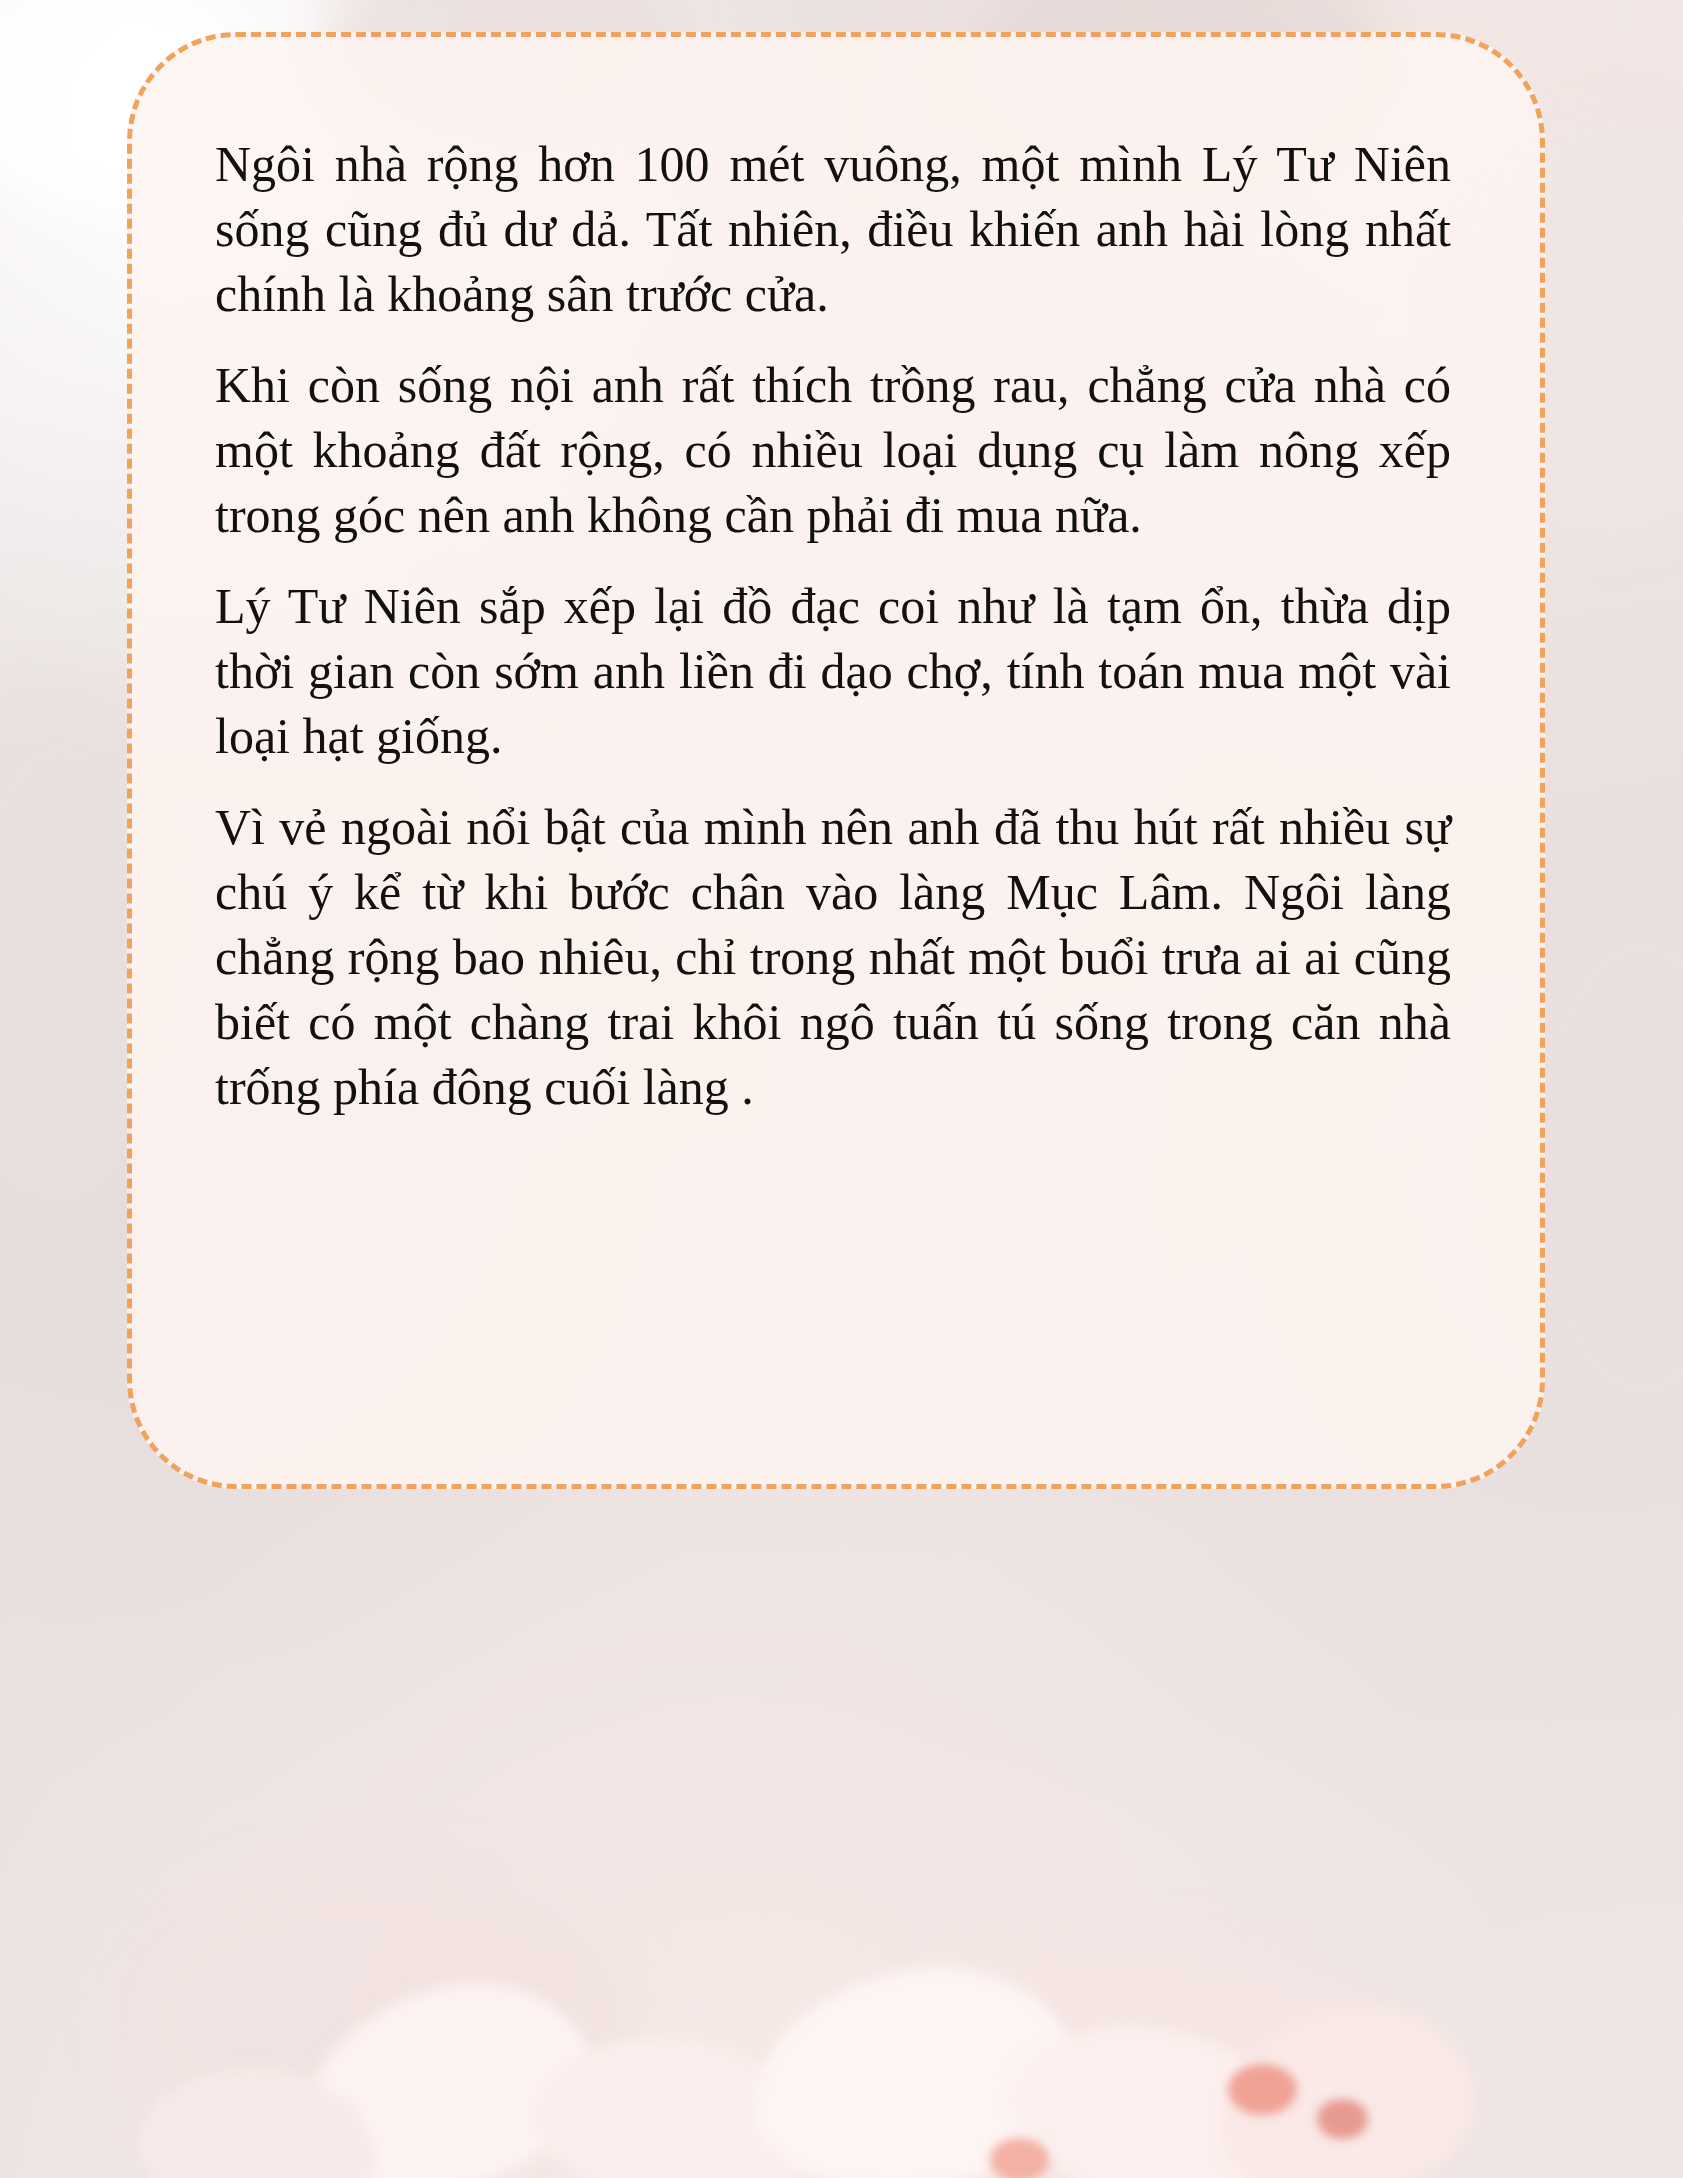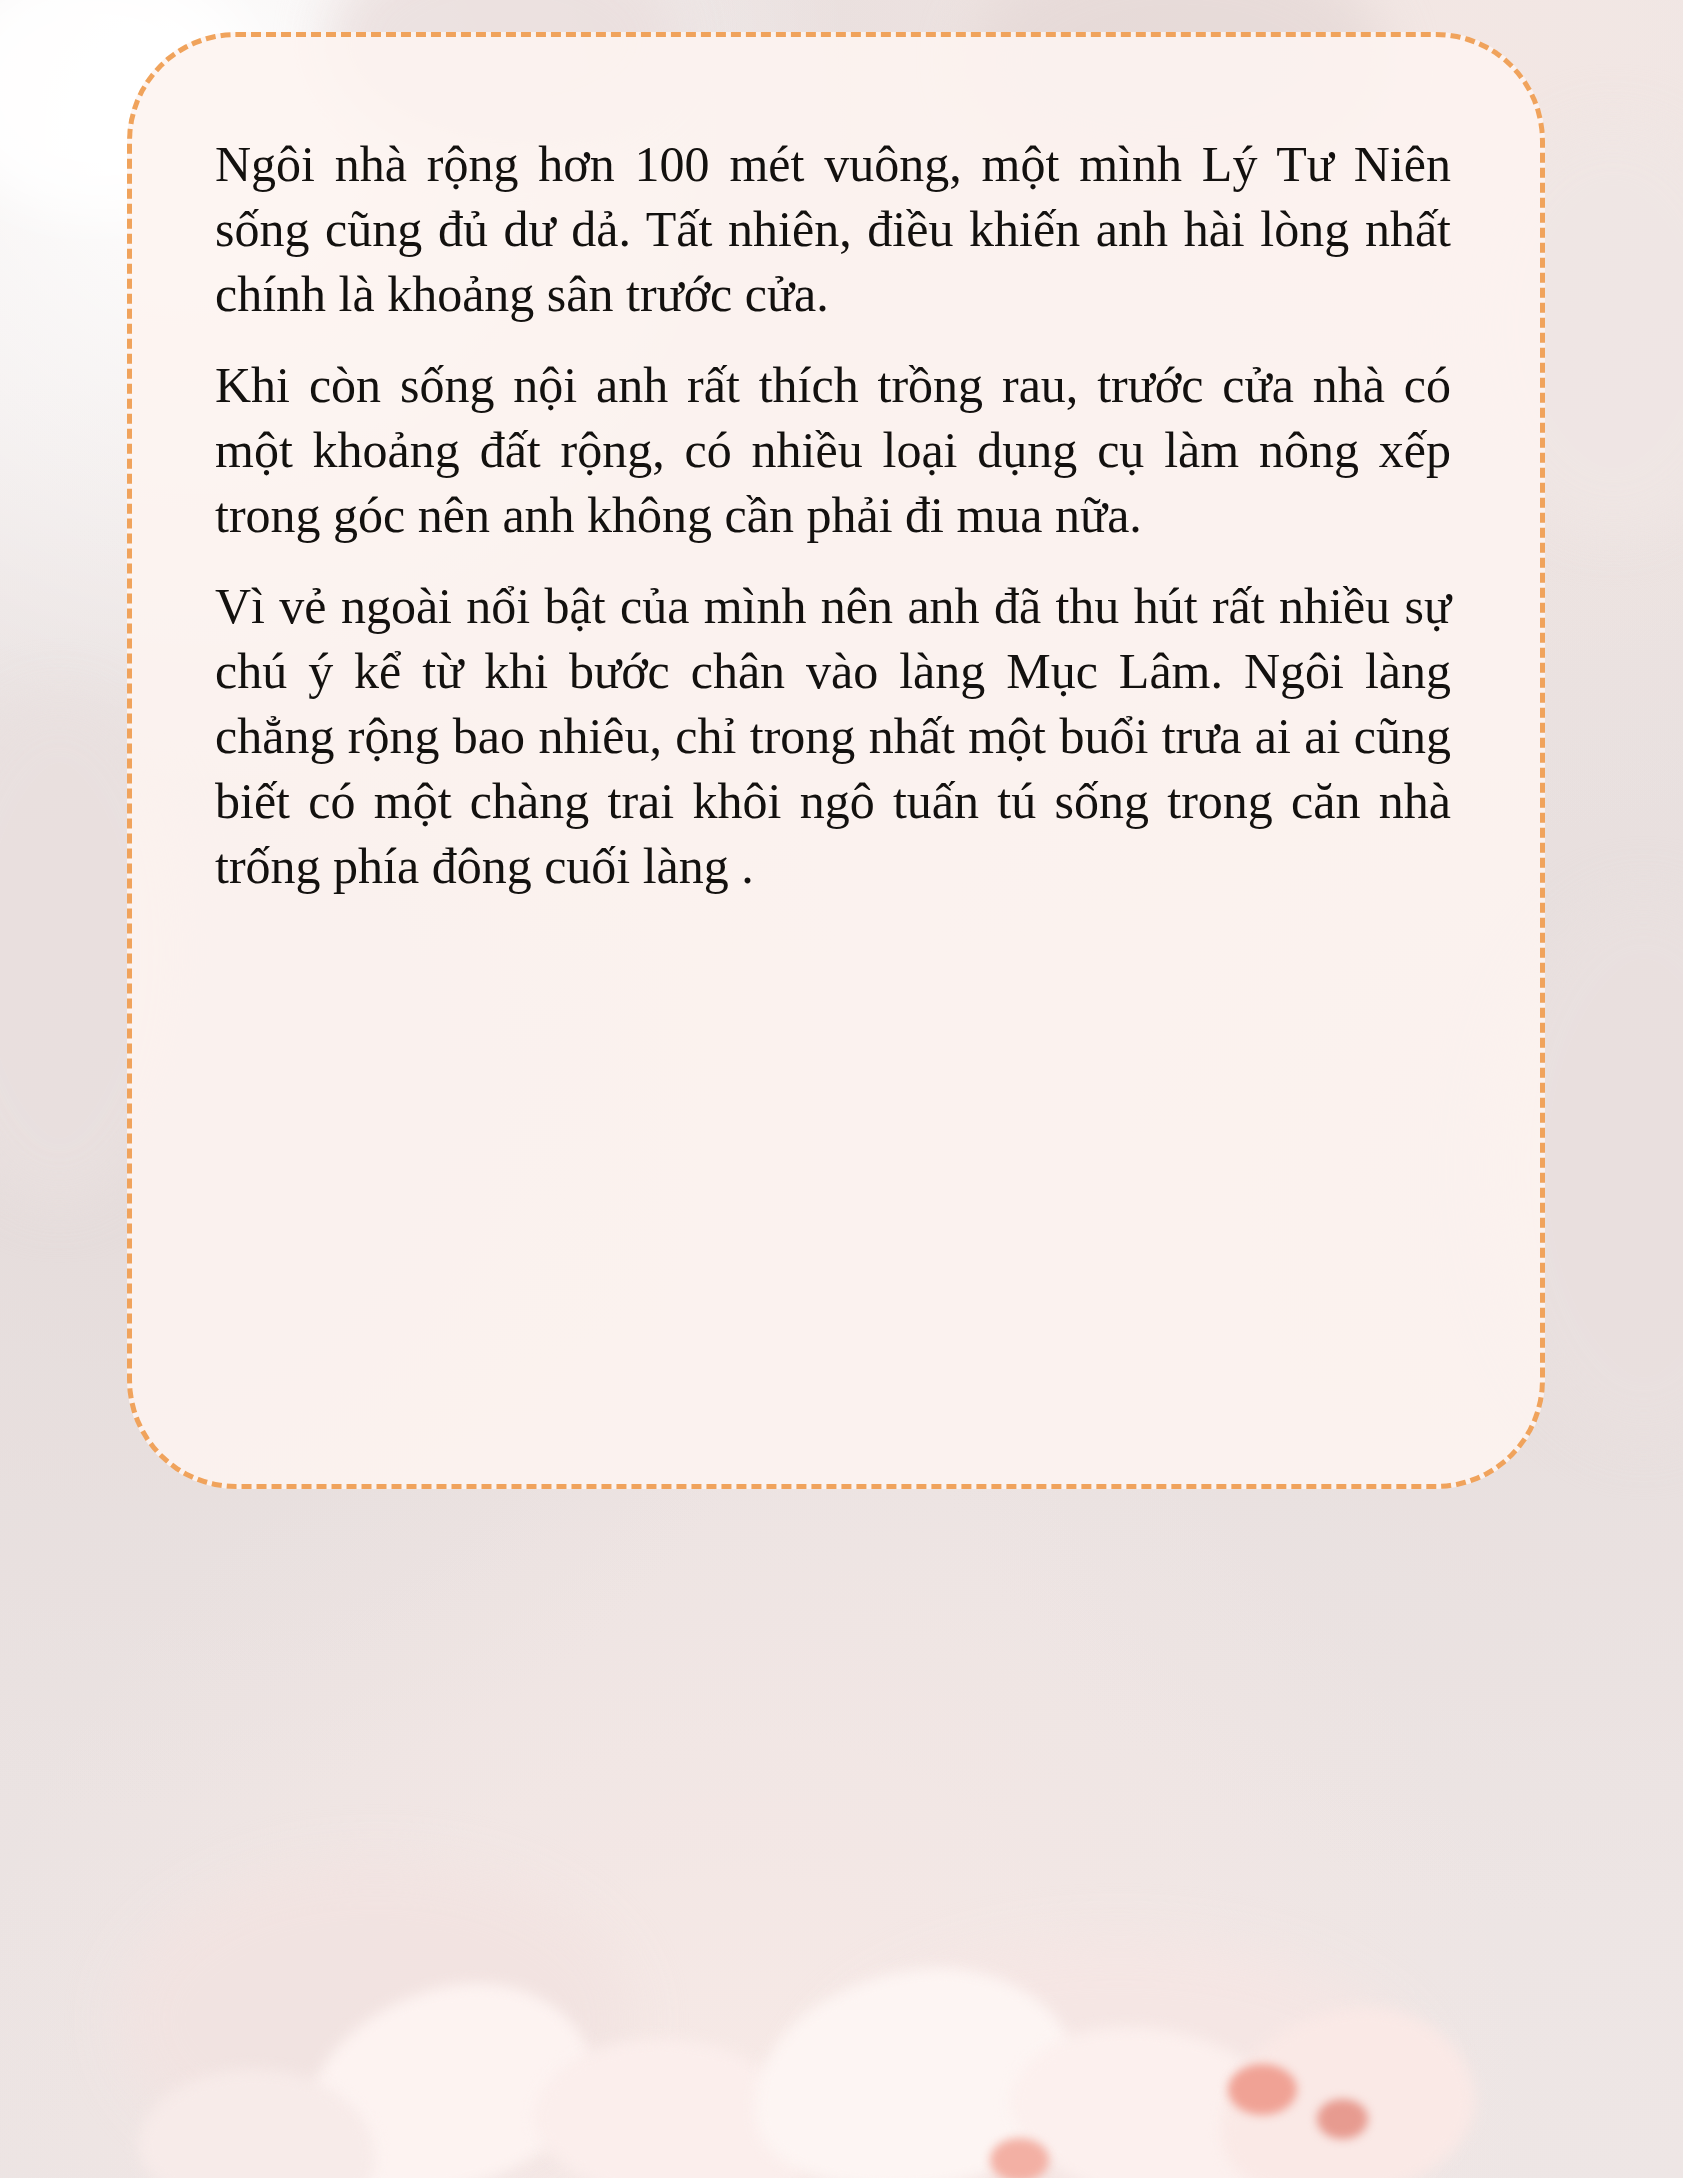--- a/index.html
+++ b/index.html
@@ -114,17 +114,18 @@
   <div class="petal p5"></div>
   <div class="petal p6"></div>
   <div class="petal core c1"></div>
   <div class="petal core c2"></div>
   <div class="petal core c3"></div>
 </div>
 
 <div class="card">
   <div class="article">
     <p>Ngôi nhà rộng hơn 100 mét vuông, một mình Lý Tư Niên sống cũng đủ dư dả. Tất nhiên, điều khiến anh hài lòng nhất chính là khoảng sân trước cửa.</p>
-    <p>Khi còn sống nội anh rất thích trồng rau, trước cửa nhà có một khoảng đất rộng, có nhiều loại dụng cụ làm nông xếp trong góc nên anh không cần phải đi mua nữa.</p>
+    <p>Khi còn sống nội anh rất thích trồng rau, chẳng cửa nhà có một khoảng đất rộng, có nhiều loại dụng cụ làm nông xếp trong góc nên anh không cần phải đi mua nữa.</p>
+    <p>Lý Tư Niên sắp xếp lại đồ đạc coi như là tạm ổn, thừa dịp thời gian còn sớm anh liền đi dạo chợ, tính toán mua một vài loại hạt giống.</p>
     <p>Vì vẻ ngoài nổi bật của mình nên anh đã thu hút rất nhiều sự chú ý kể từ khi bước chân vào làng Mục Lâm. Ngôi làng chẳng rộng bao nhiêu, chỉ trong nhất một buổi trưa ai ai cũng biết có một chàng trai khôi ngô tuấn tú sống trong căn nhà trống phía đông cuối làng .</p>
   </div>
 </div>
 
 
 </body></html>

